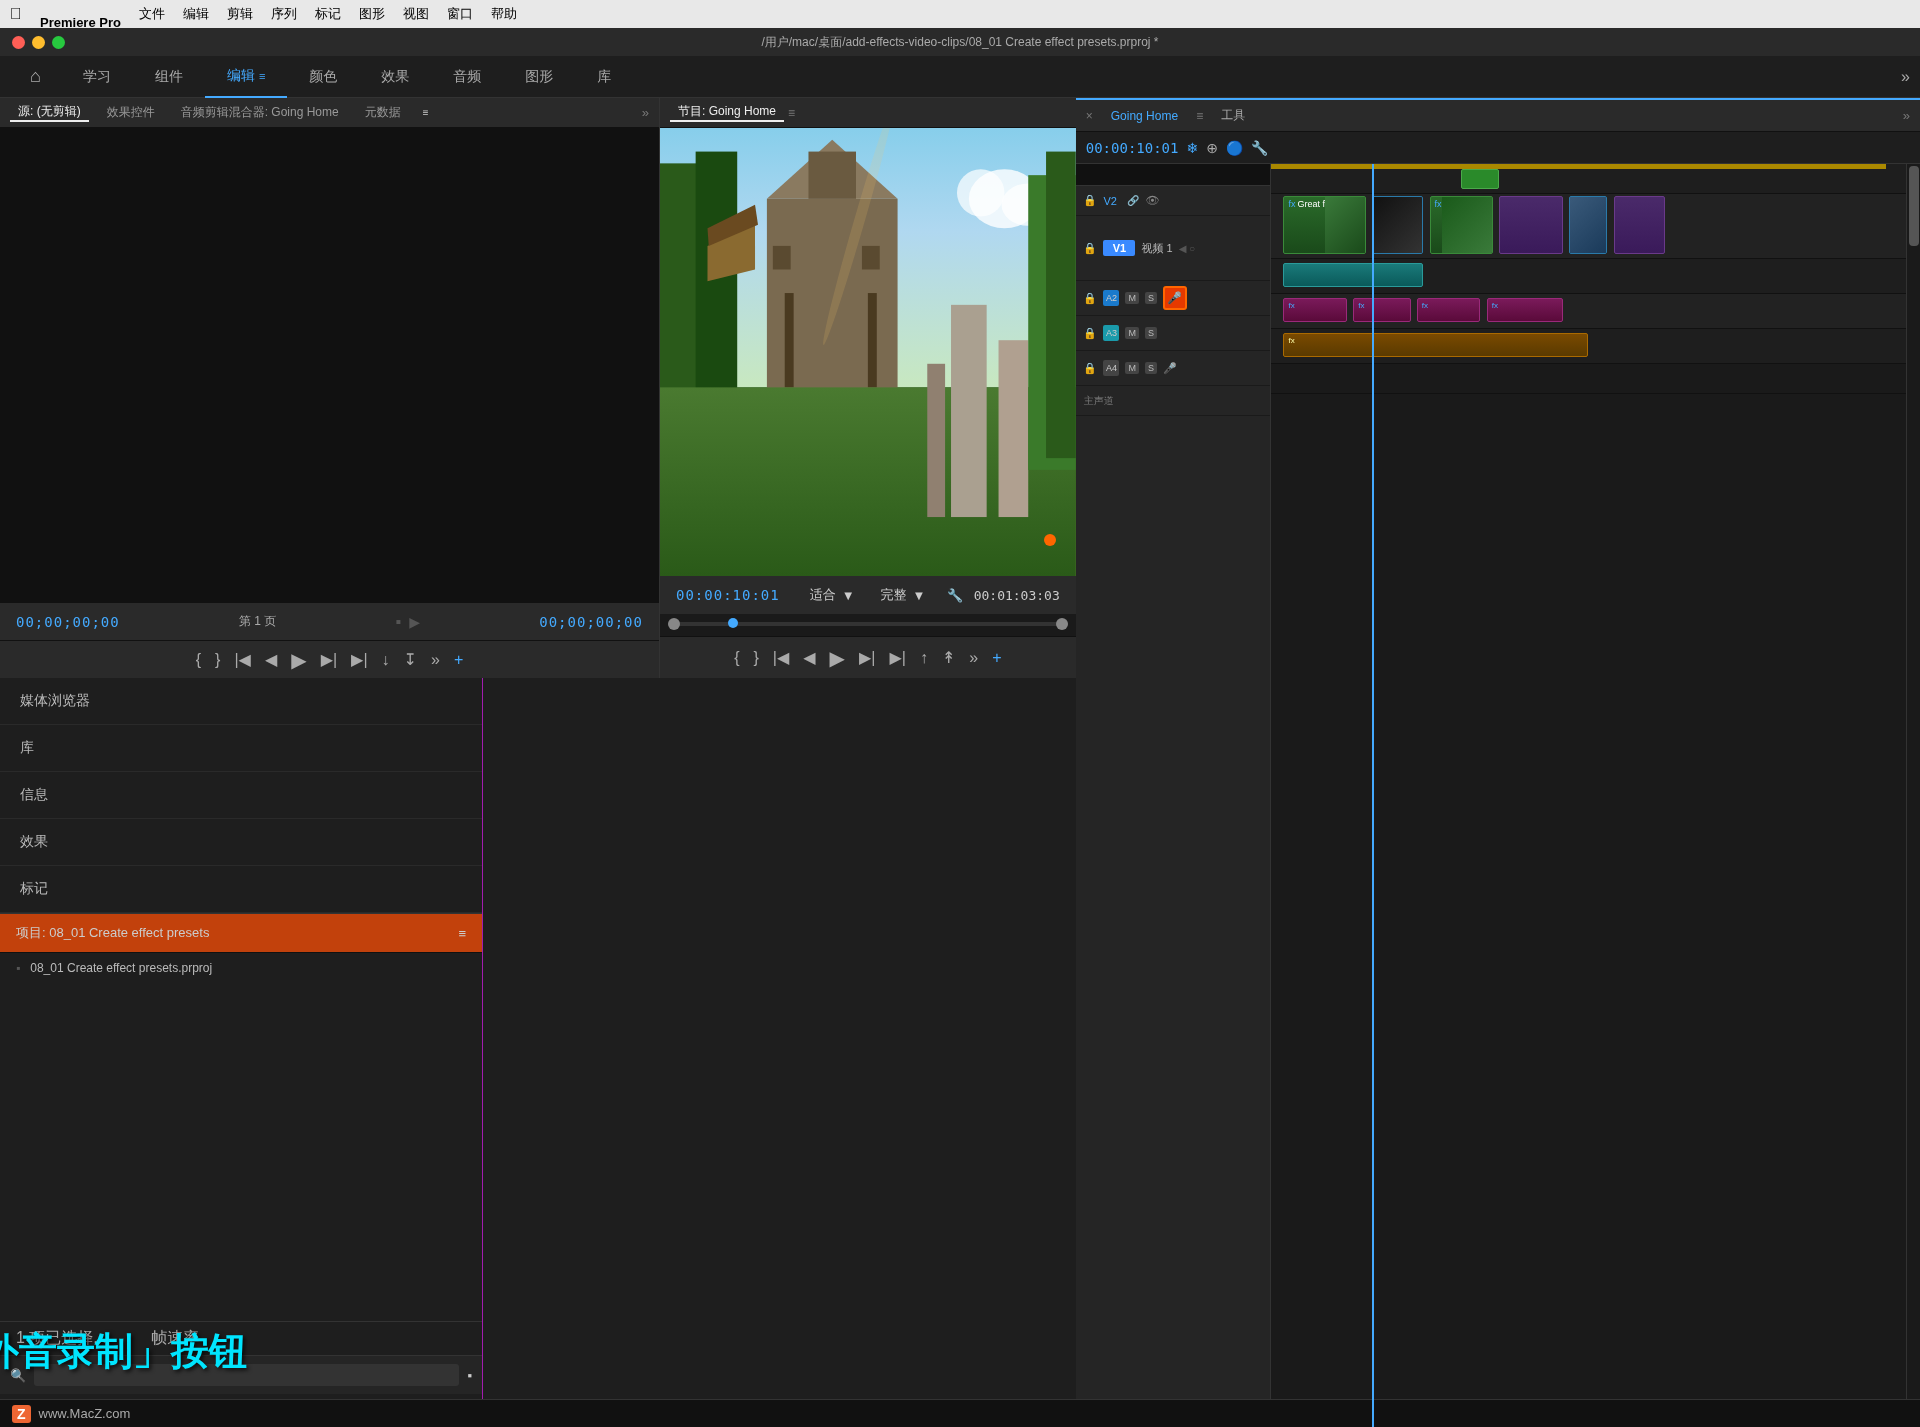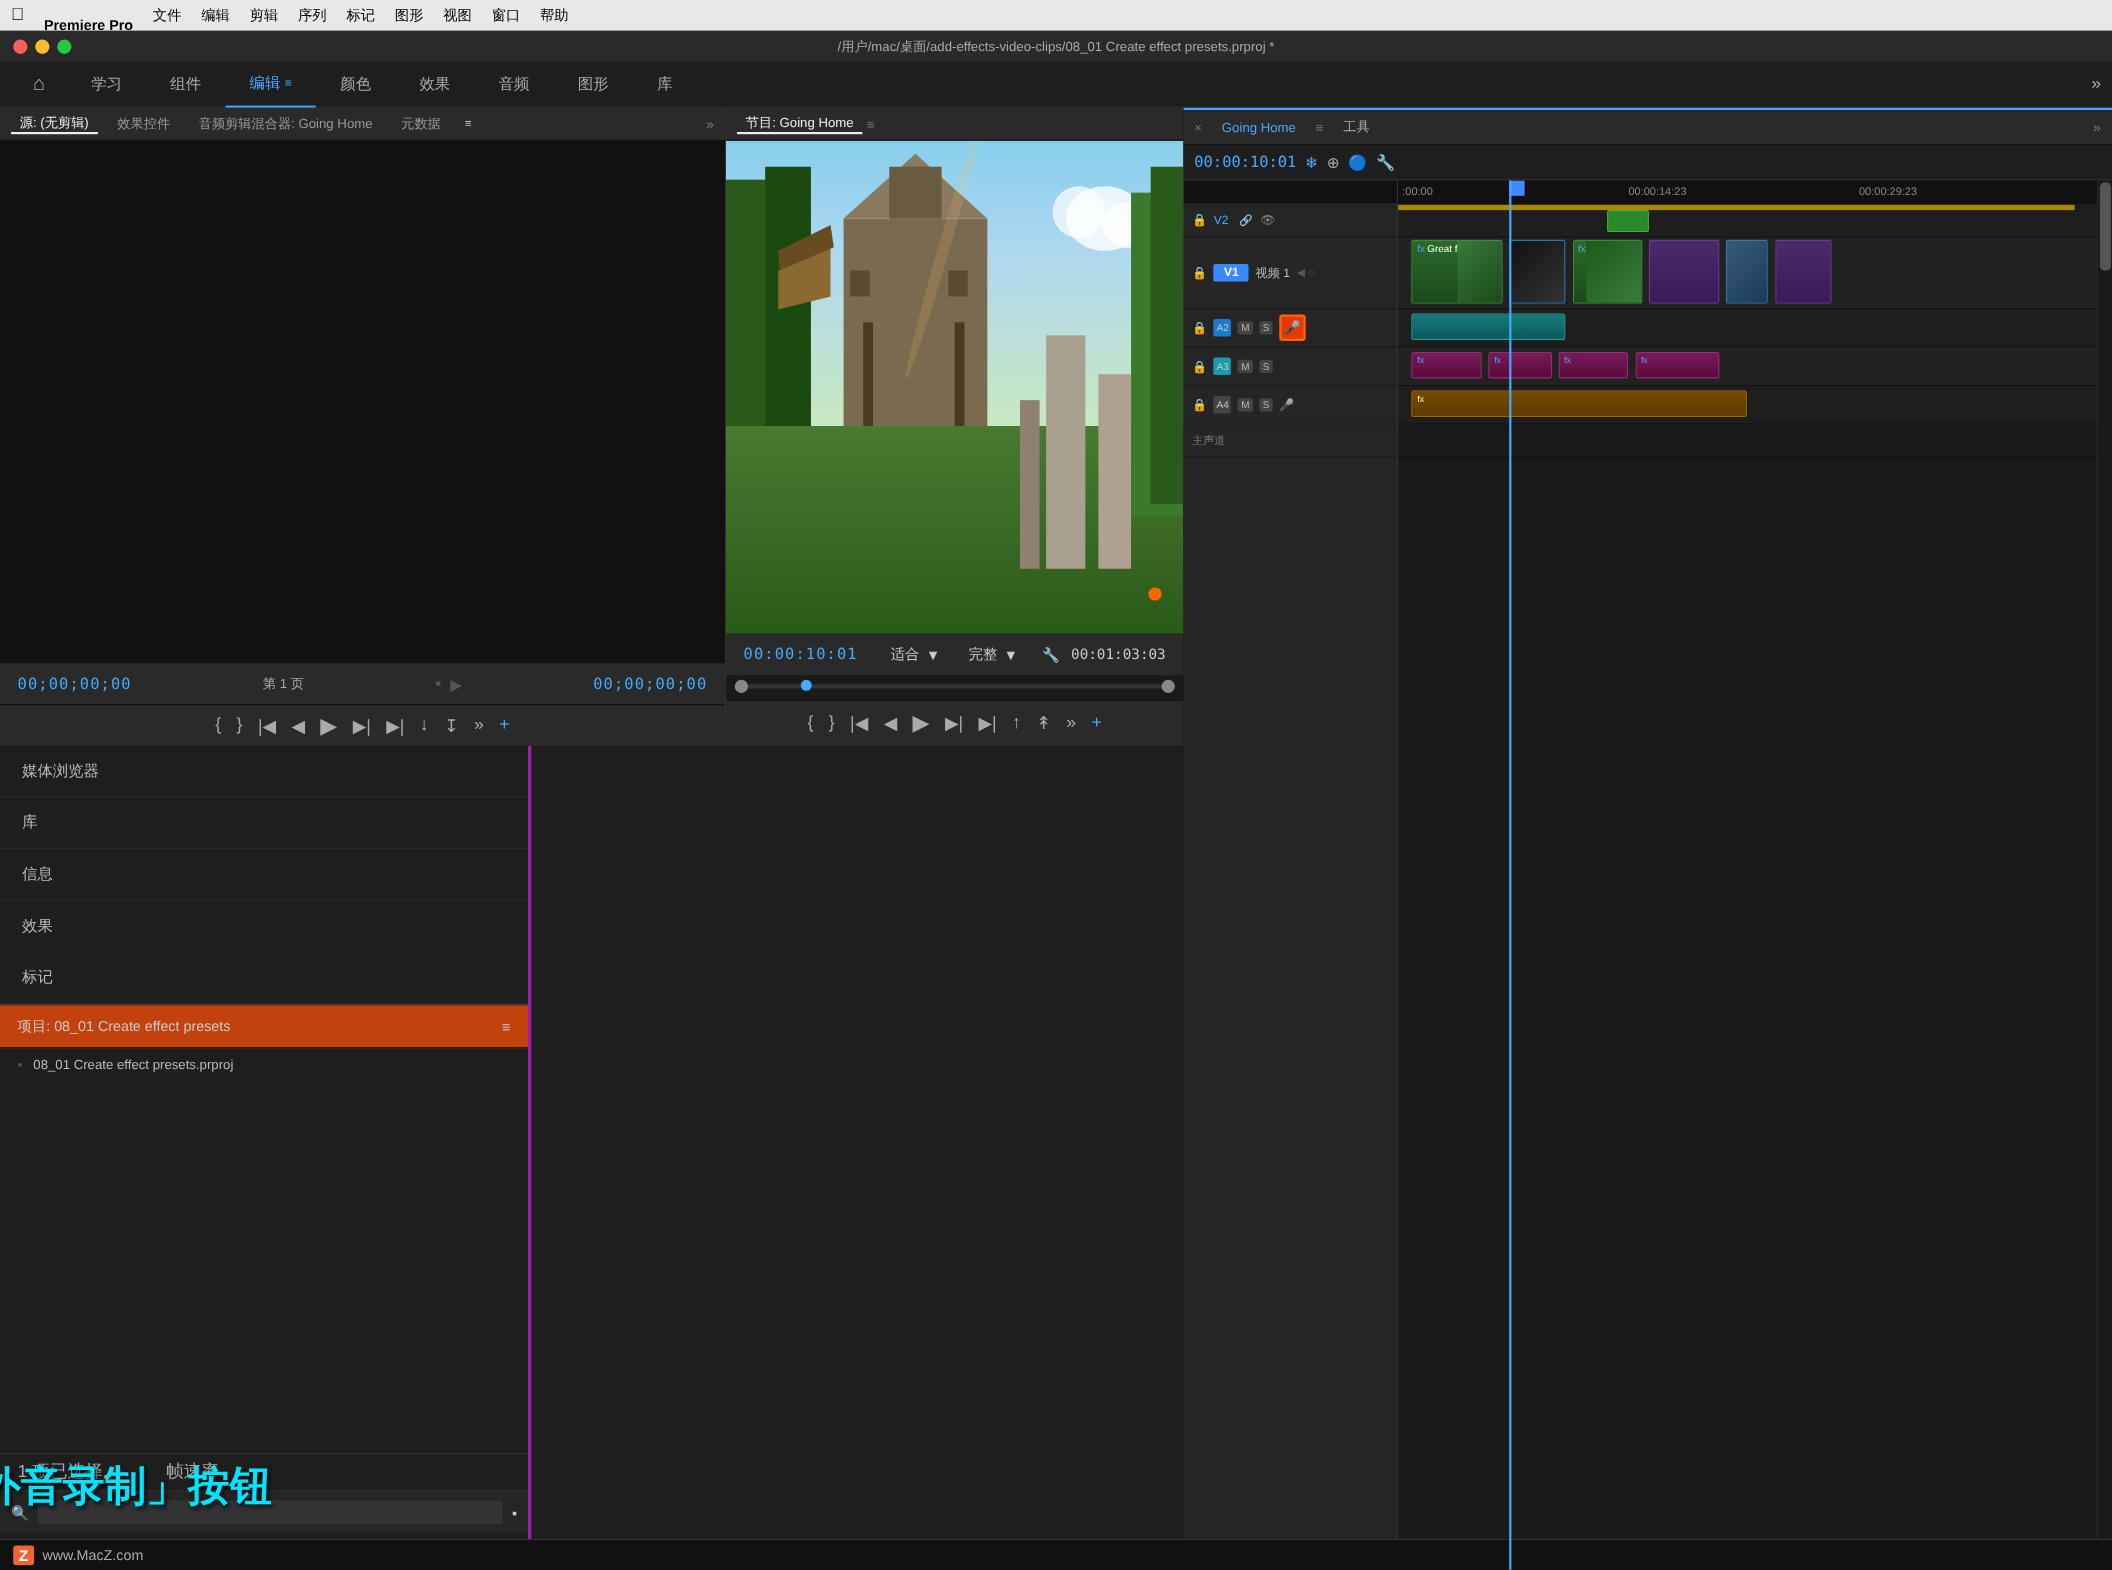--- a/index.html
+++ b/index.html
@@ -169,21 +169,21 @@
       color: #aaa;
       font-size: 16px;
       cursor: pointer;
     }
     .tc-btn.play { font-size: 20px; }
 
     
     #side-panel {
       width: 483px;
       background: #1e1e1e;
-      border-right: 3px solid #a21caf;
+      border-right: 1px solid #a21caf;
       display: flex;
       flex-direction: column;
     }
     .side-panel-items {
       display: flex;
       flex-direction: column;
     }
     .side-item {
       padding: 14px 20px;
       color: #bbb;
@@ -776,29 +776,20 @@
             <span style="color:#666;font-size:11px;">🎤</span>
           </div>
 
           <div style="height:30px;background:#252525;border-bottom:1px solid #1a1a1a;display:flex;align-items:center;padding:0 8px;">
             <span style="color:#777;font-size:10px;">主声道</span>
           </div>
         </div>
 
         <div class="track-content">
 
-          <div class="tl-ruler" style="position:relative;height:22px;">
-            <div style="position:absolute;left:0;right:0;height:22px;background:#111;display:flex;align-items:center;padding:0 4px;">
-              <span class="tl-ruler-label" style="left:4px;">:00:00</span>
-              <span class="tl-ruler-label" style="left:33%;">00:00:14:23</span>
-              <span class="tl-ruler-label" style="left:66%;">00:00:29:23</span>
-            </div>
-
-            <div style="position:absolute;left:16%;top:0;width:14px;height:14px;background:#4488ff;clip-path:polygon(50%,100%,0,0,100%,0);z-index:10;"></div>
-          </div>
 
           <div class="track-row track-row-v2" style="background:#1e1e1e;">
 
             <div style="position:absolute;top:0;left:0;right:20px;height:5px;background:#aa8800;"></div>
 
             <div style="position:absolute;top:5px;left:30%;width:6%;height:20px;background:#2a8a2a;border:1px solid #4aaa4a;border-radius:2px;"></div>
           </div>
 
           <div class="track-row track-row-v1" style="background:#222;">
 

